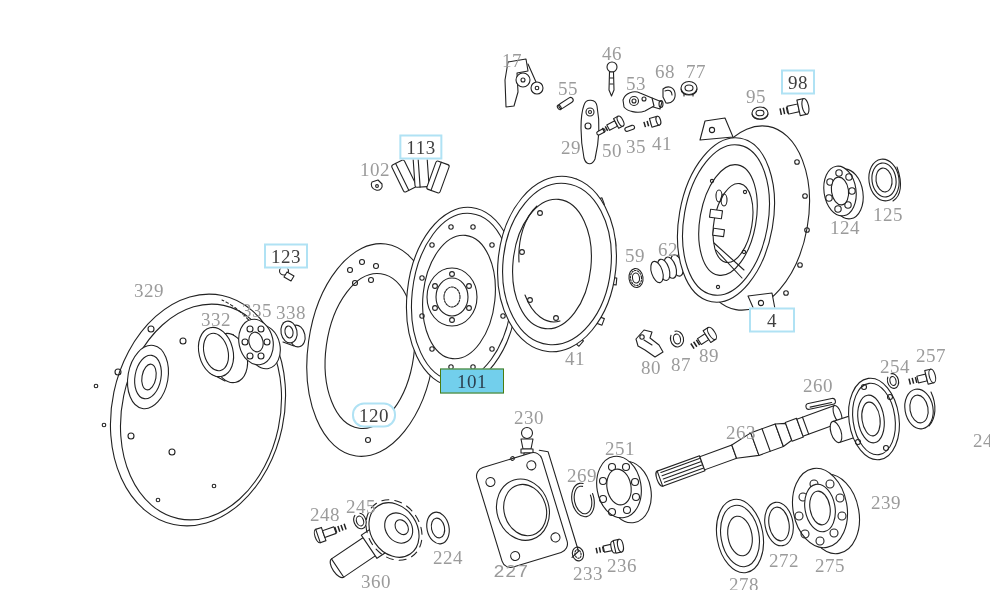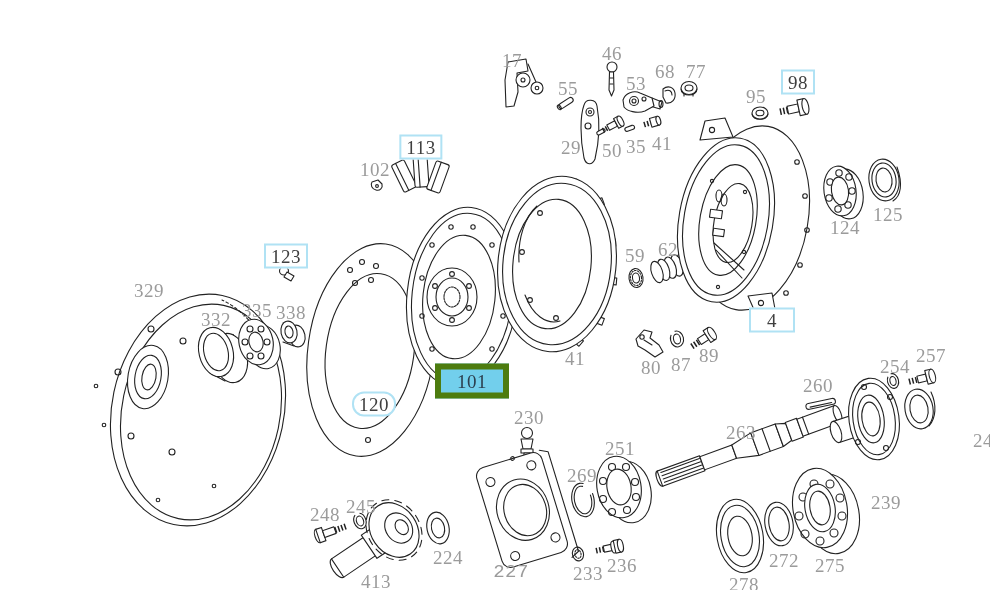--- a/index.html
+++ b/index.html
@@ -10,21 +10,21 @@
   .stage{position:relative;width:990px;height:590px;background:var(--bg);
          font-family:"Liberation Serif",serif;overflow:hidden;margin:0 auto;}
   .stage svg{position:absolute;left:0;top:0;}
   svg .w{fill:#fff;stroke:var(--line);stroke-width:1.1;stroke-linejoin:round;}
   svg .n{fill:none;stroke:var(--line);stroke-width:1.1;stroke-linejoin:round;stroke-linecap:round;}
   svg .th{fill:none;stroke:var(--line);stroke-dasharray:1.5 1.8;}
   .lbl{position:absolute;transform:translate(-50%,-50%);font-size:19px;line-height:1;
        color:var(--gray);white-space:nowrap;cursor:pointer;user-select:none;letter-spacing:.5px;}
   .lbl.boxed{color:var(--dark);background:#fff;border:2px solid var(--hl-border);padding:1px 5px;}
   .lbl.boxed.wide{padding:1px 16px;}
-  .lbl.selected{color:var(--sel-text);background:var(--hl-bg);border:6px solid #4d7c0f;padding:2px 16px;}
+  .lbl.selected{color:var(--sel-text);background:var(--hl-bg);border:1px solid #4d7c0f;padding:2px 16px;}
 </style>
 </head>
 <body>
 
 <div class="stage">
 <svg width="990" height="590" viewBox="0 0 990 590">
 
   <g>
     <ellipse class="w" cx="198" cy="410" rx="86" ry="117" transform="rotate(12 198 410)"></ellipse>
     <ellipse class="n" cx="201" cy="412" rx="79" ry="109" transform="rotate(12 201 412)"></ellipse>
@@ -498,21 +498,21 @@
       <div class="lbl plain" style="left: 612px; top: 150px;">50</div>
       <div class="lbl plain" style="left: 636px; top: 146px;">35</div>
       <div class="lbl plain" style="left: 662px; top: 143px;">41</div>
       <div class="lbl plain" style="left: 375px; top: 169px;">102</div>
       <div class="lbl boxed" style="left: 421px; top: 147px;">113</div>
       <div class="lbl boxed" style="left: 286px; top: 256px;">123</div>
       <div class="lbl plain" style="left: 149px; top: 290px;">329</div>
       <div class="lbl plain" style="left: 216px; top: 319px;">332</div>
       <div class="lbl plain" style="left: 257px; top: 310px; font-family: Liberation Serif, serif;">335</div>
       <div class="lbl plain" style="left: 291px; top: 312px;">338</div>
-      <div class="lbl boxed" style="left: 374px; top: 404px; border-radius: 12px;">120</div>
+      <div class="lbl boxed" style="left: 374px; top: 415px; border-radius: 12px;">120</div>
       <div class="lbl selected" style="left: 472px; top: 381px;">101</div>
       <div class="lbl plain" style="left: 575px; top: 358px;">41</div>
       <div class="lbl plain" style="left: 635px; top: 255px;">59</div>
       <div class="lbl plain" style="left: 668px; top: 249px;">62</div>
       <div class="lbl plain" style="left: 651px; top: 367px;">80</div>
       <div class="lbl plain" style="left: 681px; top: 364px;">87</div>
       <div class="lbl plain" style="left: 709px; top: 355px;">89</div>
       <div class="lbl boxed wide" style="left: 772px; top: 320px;">4</div>
       <div class="lbl plain" style="left: 845px; top: 227px;">124</div>
       <div class="lbl plain" style="left: 888px; top: 214px;">125</div>
@@ -520,21 +520,21 @@
       <div class="lbl plain" style="left: 931px; top: 355px;">257</div>
       <div class="lbl plain" style="left: 818px; top: 385px;">260</div>
       <div class="lbl plain" style="left: 968px; top: 440px; margin-left: 20px;">242</div>
       <div class="lbl plain" style="left: 886px; top: 502px;">239</div>
       <div class="lbl plain" style="left: 529px; top: 417px;">230</div>
       <div class="lbl plain" style="left: 582px; top: 475px;">269</div>
       <div class="lbl plain" style="left: 620px; top: 448px;">251</div>
       <div class="lbl plain" style="left: 741px; top: 432px;">263</div>
       <div class="lbl plain" style="left: 325px; top: 514px;">248</div>
       <div class="lbl plain" style="left: 361px; top: 506px;">245</div>
-      <div class="lbl plain" style="left: 376px; top: 581px;">413</div>
+      <div class="lbl plain" style="left: 376px; top: 581px;">360</div>
       <div class="lbl plain" style="left: 448px; top: 557px;">224</div>
       <div class="lbl plain" style="left: 511px; top: 572px; font-family: Liberation Mono, monospace;">227</div>
       <div class="lbl plain" style="left: 588px; top: 573px;">233</div>
       <div class="lbl plain" style="left: 622px; top: 565px;">236</div>
       <div class="lbl plain" style="left: 744px; top: 584px;">278</div>
       <div class="lbl plain" style="left: 784px; top: 560px;">272</div>
       <div class="lbl plain" style="left: 830px; top: 565px;">275</div>
     </div>
 </div>
 

